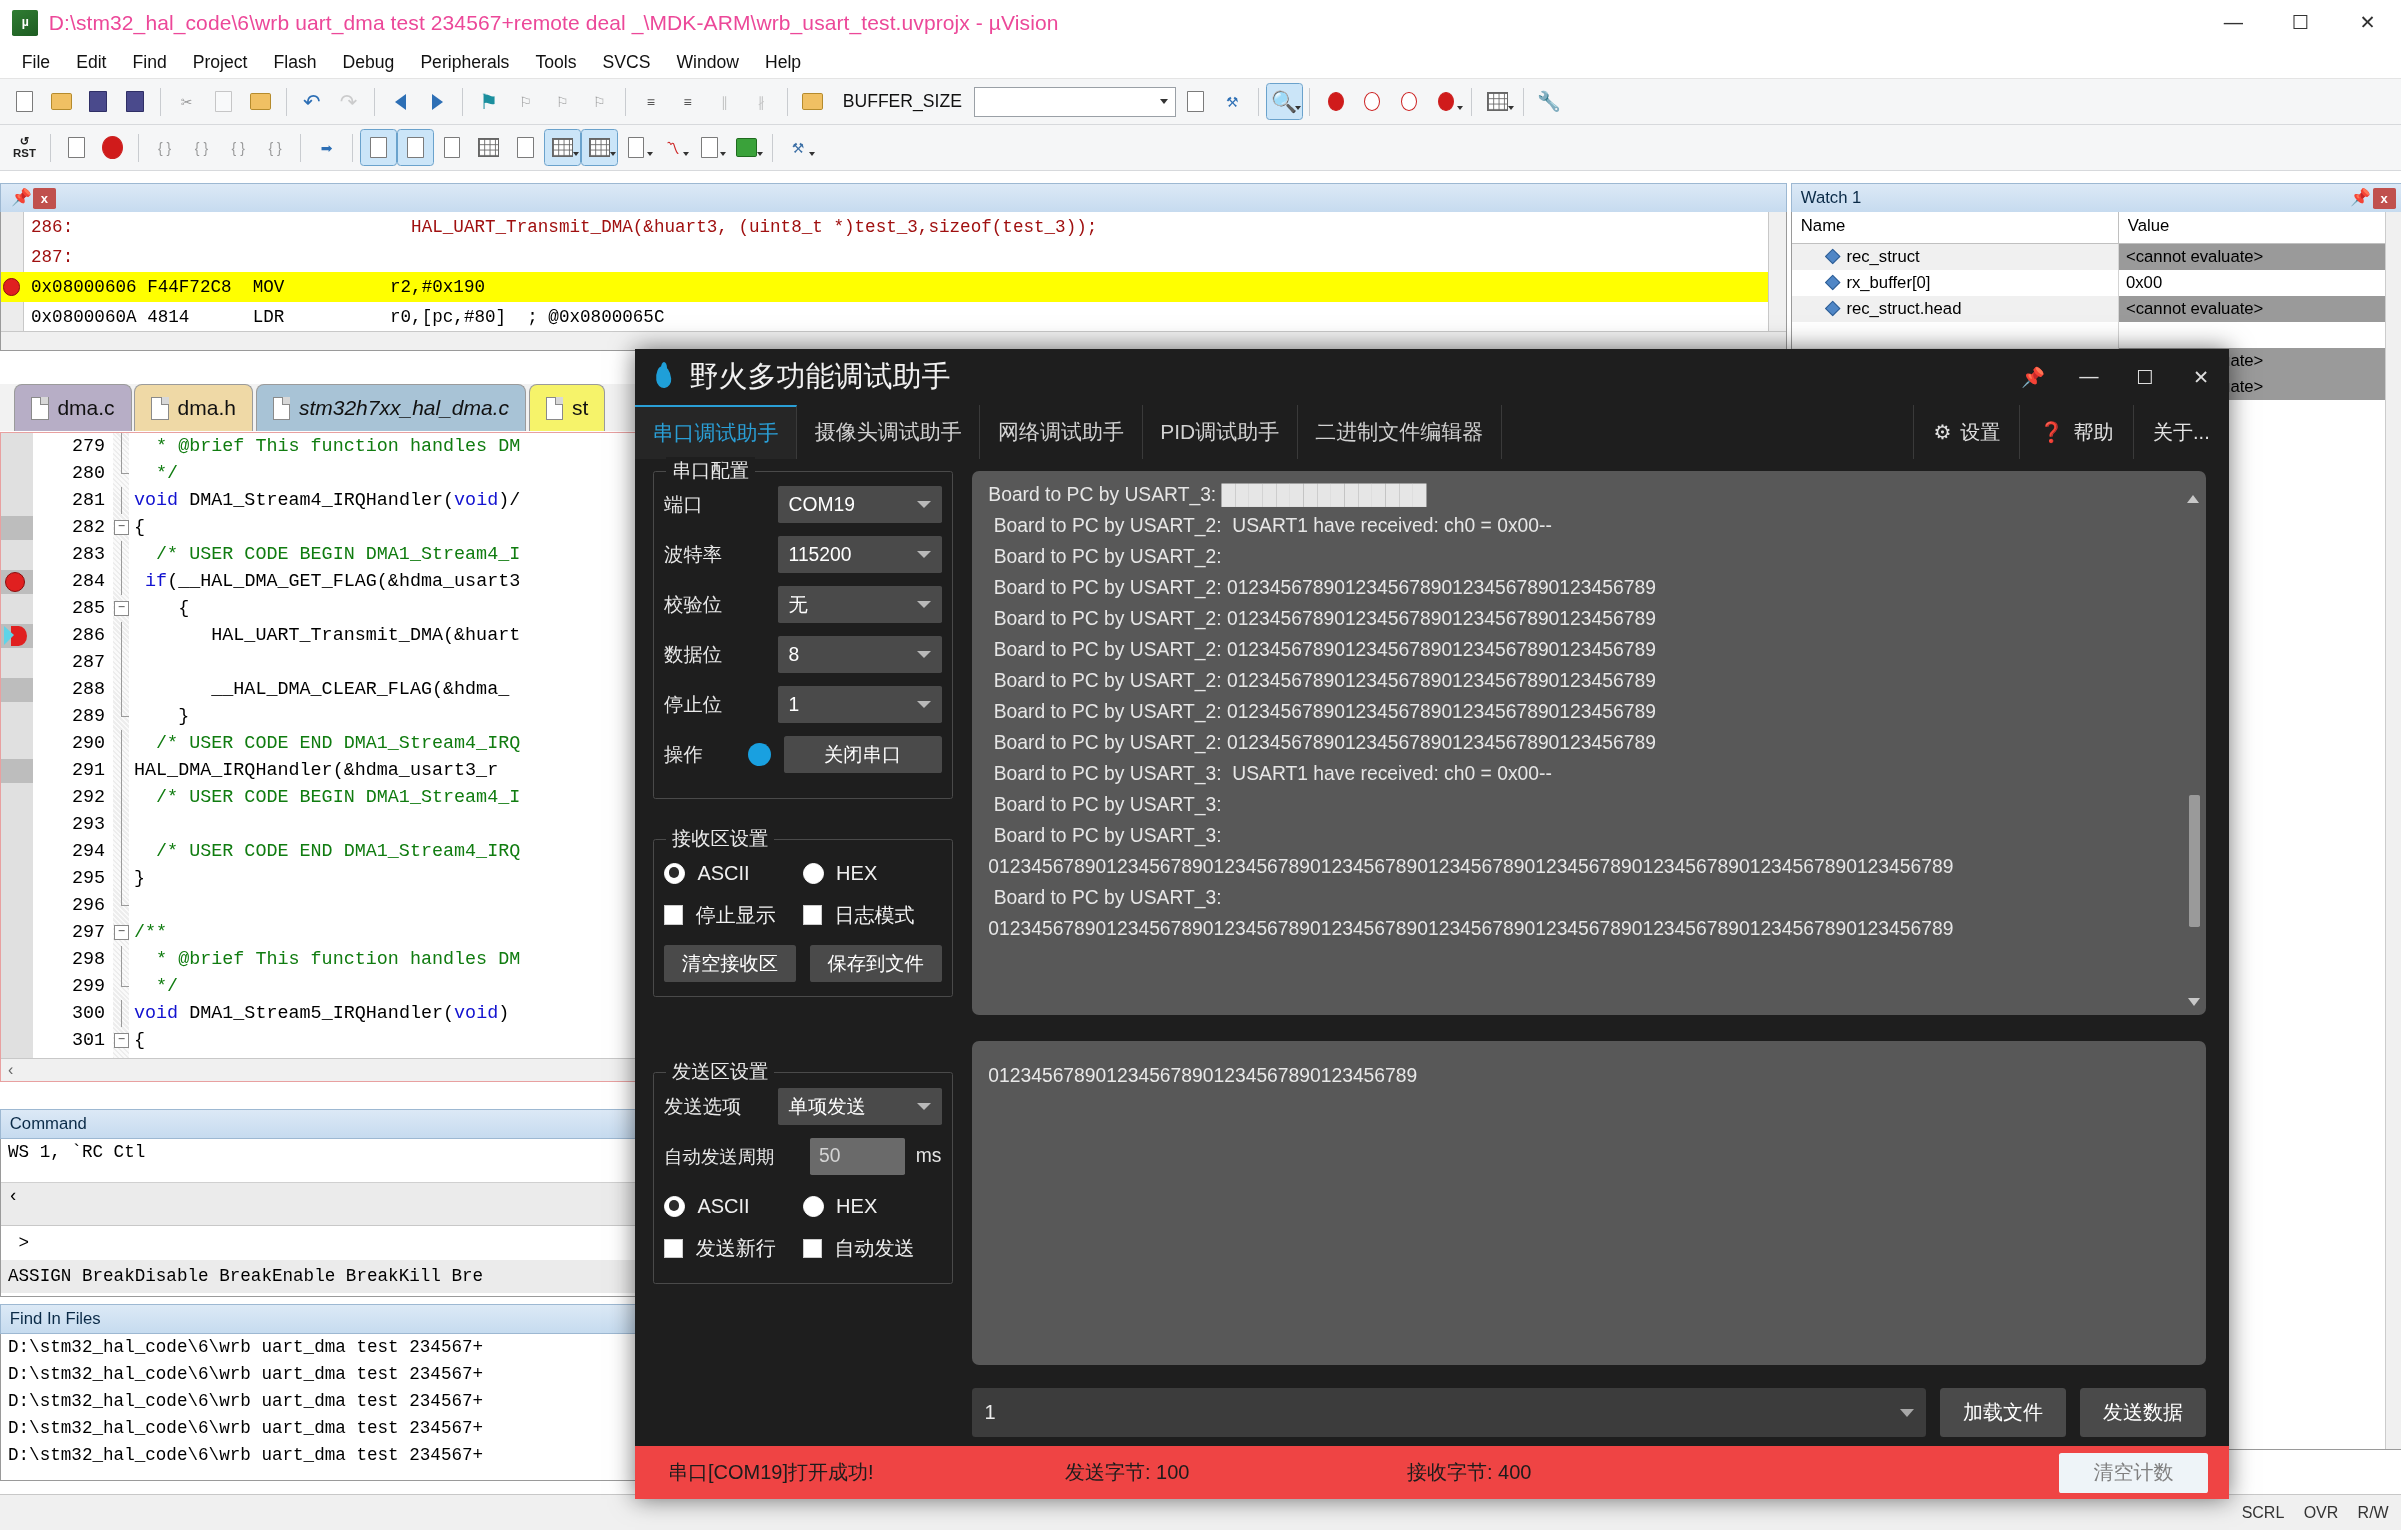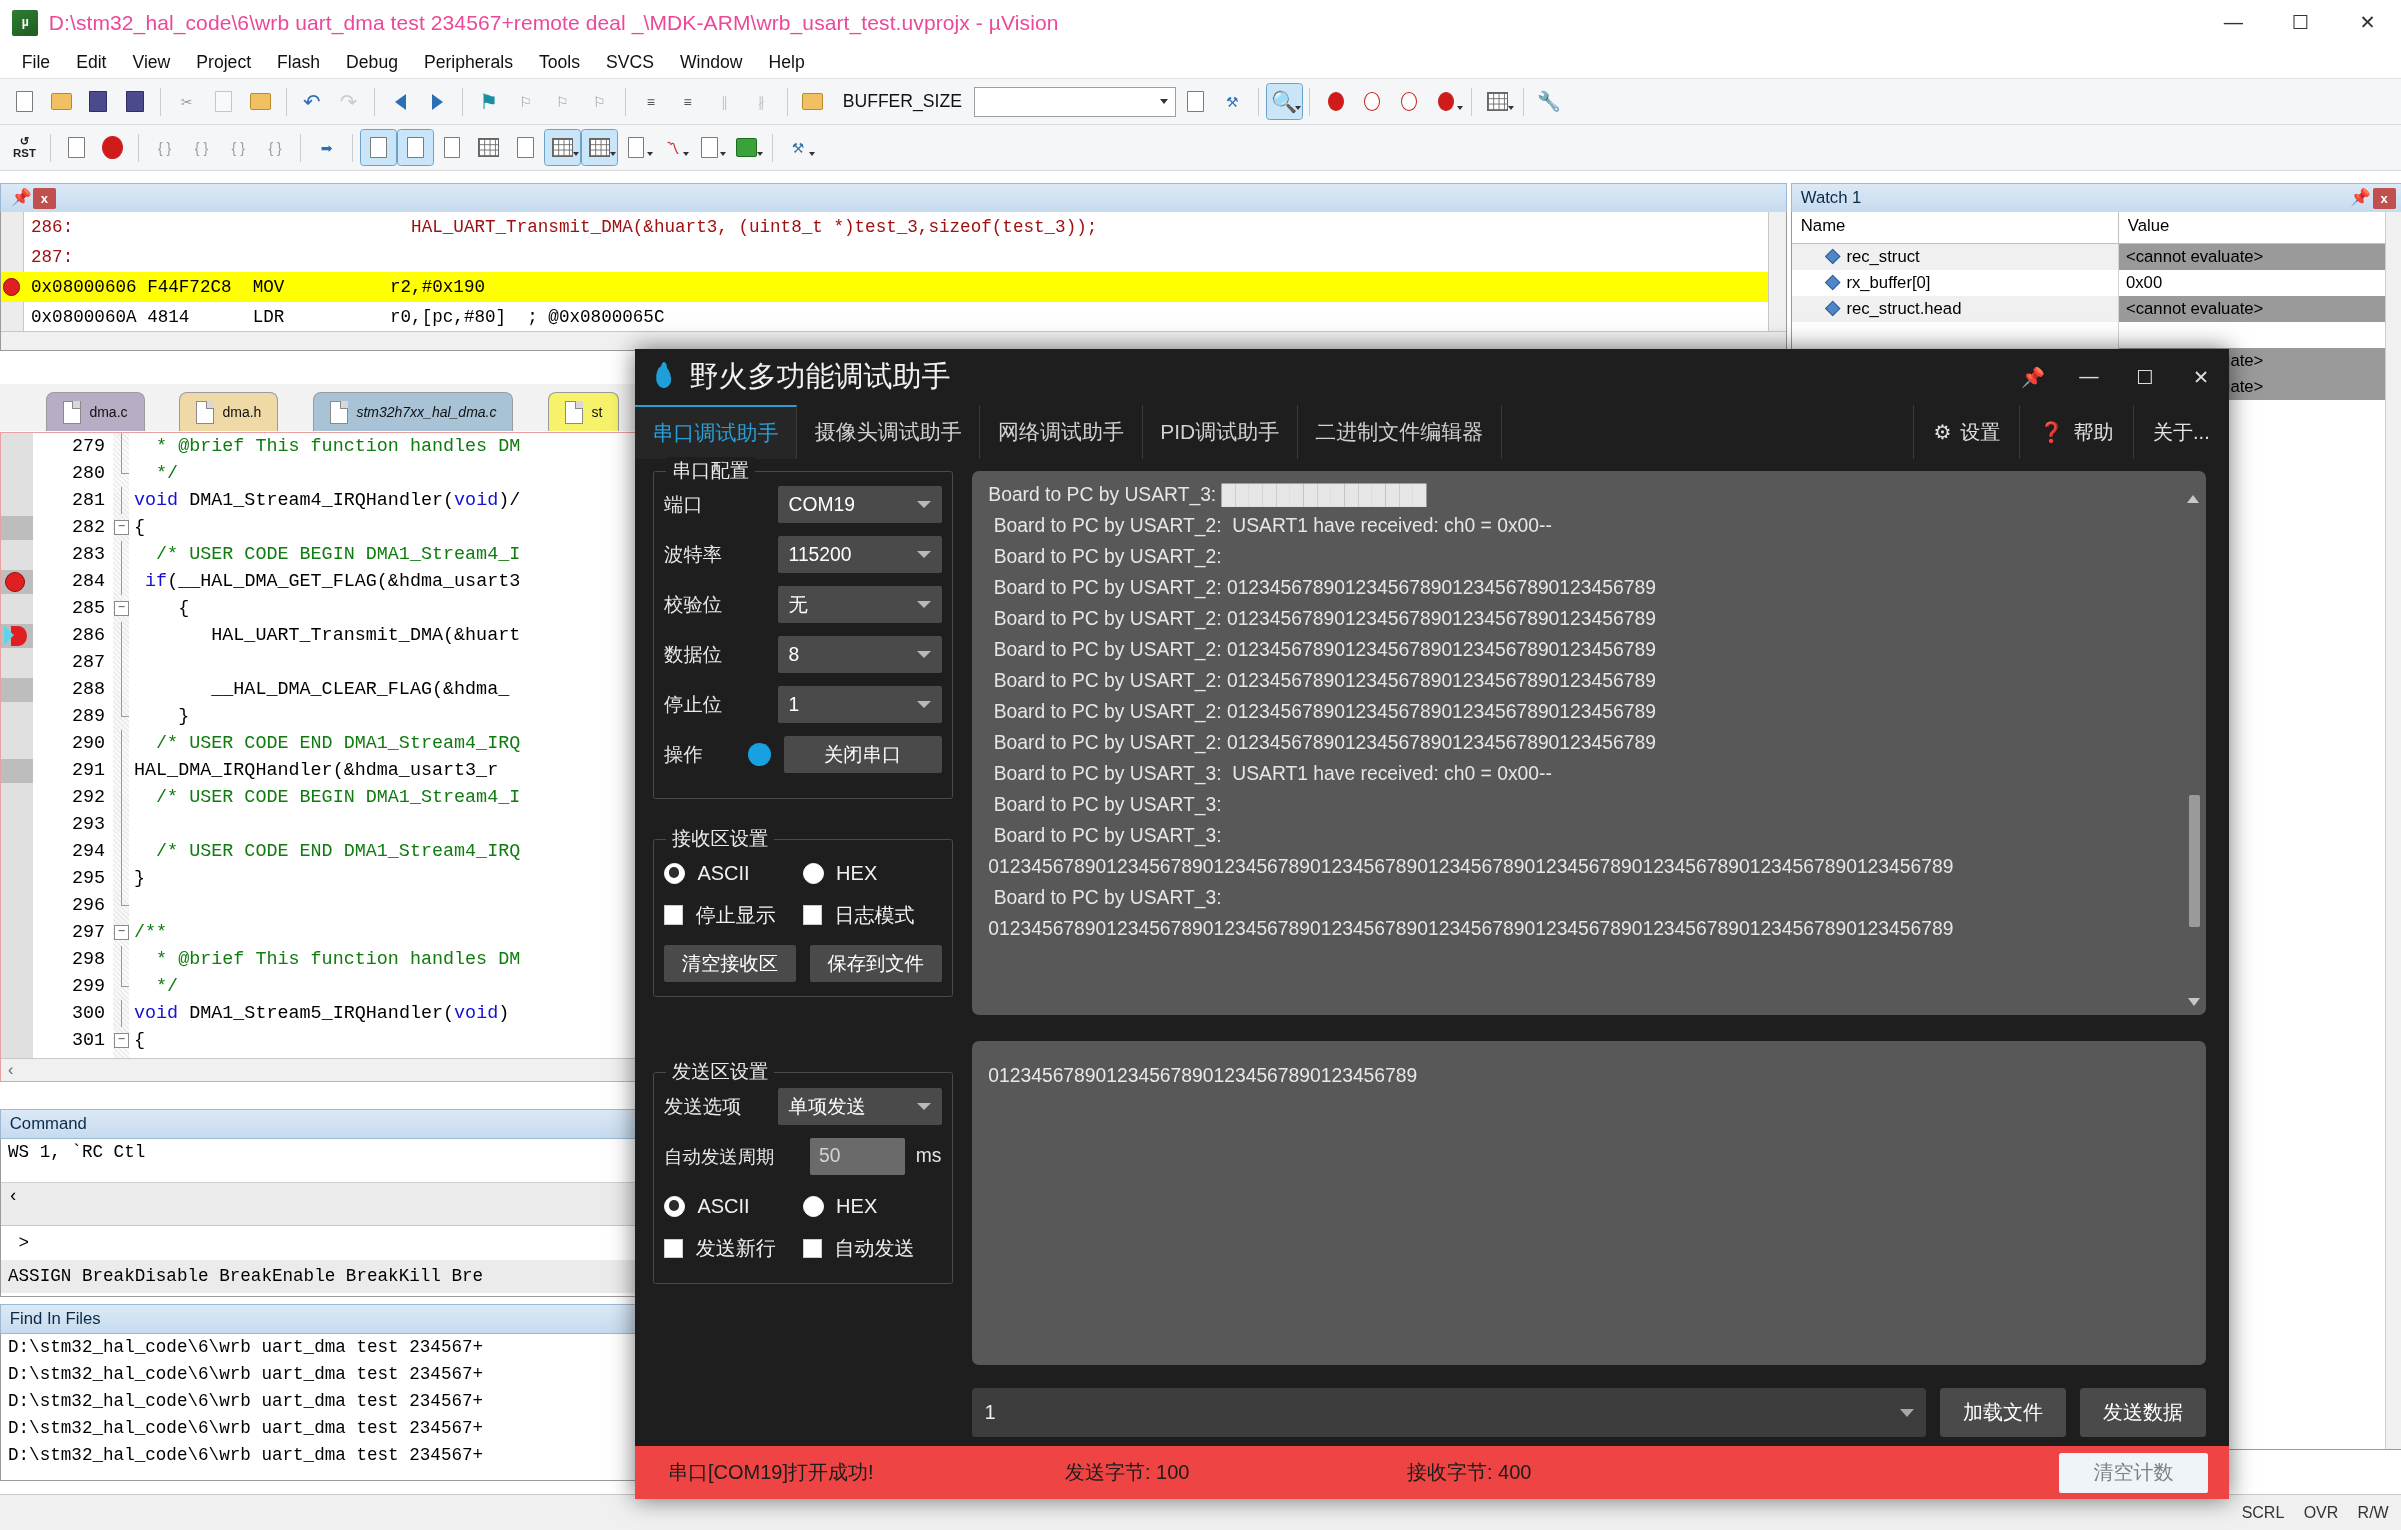--- a/index.html
+++ b/index.html
@@ -131,23 +131,23 @@
   .wt-row .vl.gray { background:#9a9a9a; color:#000; }
   .wt-diamond { width:11.4px;height:11.4px;background:#4f86c6;transform:rotate(45deg);border:0.9px solid #2e5d93;}
   .wt-scroll { position:absolute; right:0; top:0; width:16px;height:100%;background:#f0f0f0;border-left:0.9px solid #ccc;}
 
   
   .tabstrip {
     position:absolute; left:0; top:384px; width:1787px; height:47px;
     background:#f2f2f2; display:flex; align-items:flex-end; padding-left:14px; gap:2.6px;
   }
   .ftab {
-    height:39px; display:flex; align-items:center; gap:8.8px; padding:0 16px;
-    border-radius:8px 8px 0 0; font-size:14px; color:#111; white-space:nowrap;
-    border:0.9px solid #9b9b9b; border-bottom:none;margin-left:32px;
+    height:47px; display:flex; align-items:center; gap:8.8px; padding:0 16px;
+    border-radius:8px 8px 0 0; font-size:21px; color:#111; white-space:nowrap;
+    border:0.9px solid #9b9b9b; border-bottom:none;
   }
   .ftab .fic { width:17.6px;height:23px;background:#fff;border:0.9px solid #8a8a8a;position:relative;}
   .ftab .fic:after{content:"";position:absolute;right:-0.9px;top:-0.9px;width:7px;height:7px;background:#d8d8d8;border-left:0.9px solid #8a8a8a;border-bottom:0.9px solid #8a8a8a;}
 
   
   #editor {
     position:absolute; left:0; top:432px; width:1787px; height:650px;
     background:#fff; border:1.8px solid #e8a0a0; overflow:hidden;
   }
   .ed-gutter-bk { position:absolute; left:0; top:0; width:32px; height:100%; background:#e0e0e0; }
@@ -311,21 +311,21 @@
     <div class="tb-controls">
       <div class="tb-btn">—</div>
       <div class="tb-btn">☐</div>
       <div class="tb-btn close">✕</div>
     </div>
   </div>
 
   <div class="menubar" id="menubar">
       <div class="menu-item">File</div>
       <div class="menu-item">Edit</div>
-      <div class="menu-item">View</div>
+      <div class="menu-item">Find</div>
       <div class="menu-item">Project</div>
       <div class="menu-item">Flash</div>
       <div class="menu-item">Debug</div>
       <div class="menu-item">Peripherals</div>
       <div class="menu-item">Tools</div>
       <div class="menu-item">SVCS</div>
       <div class="menu-item">Window</div>
       <div class="menu-item">Help</div>
     </div>
 

